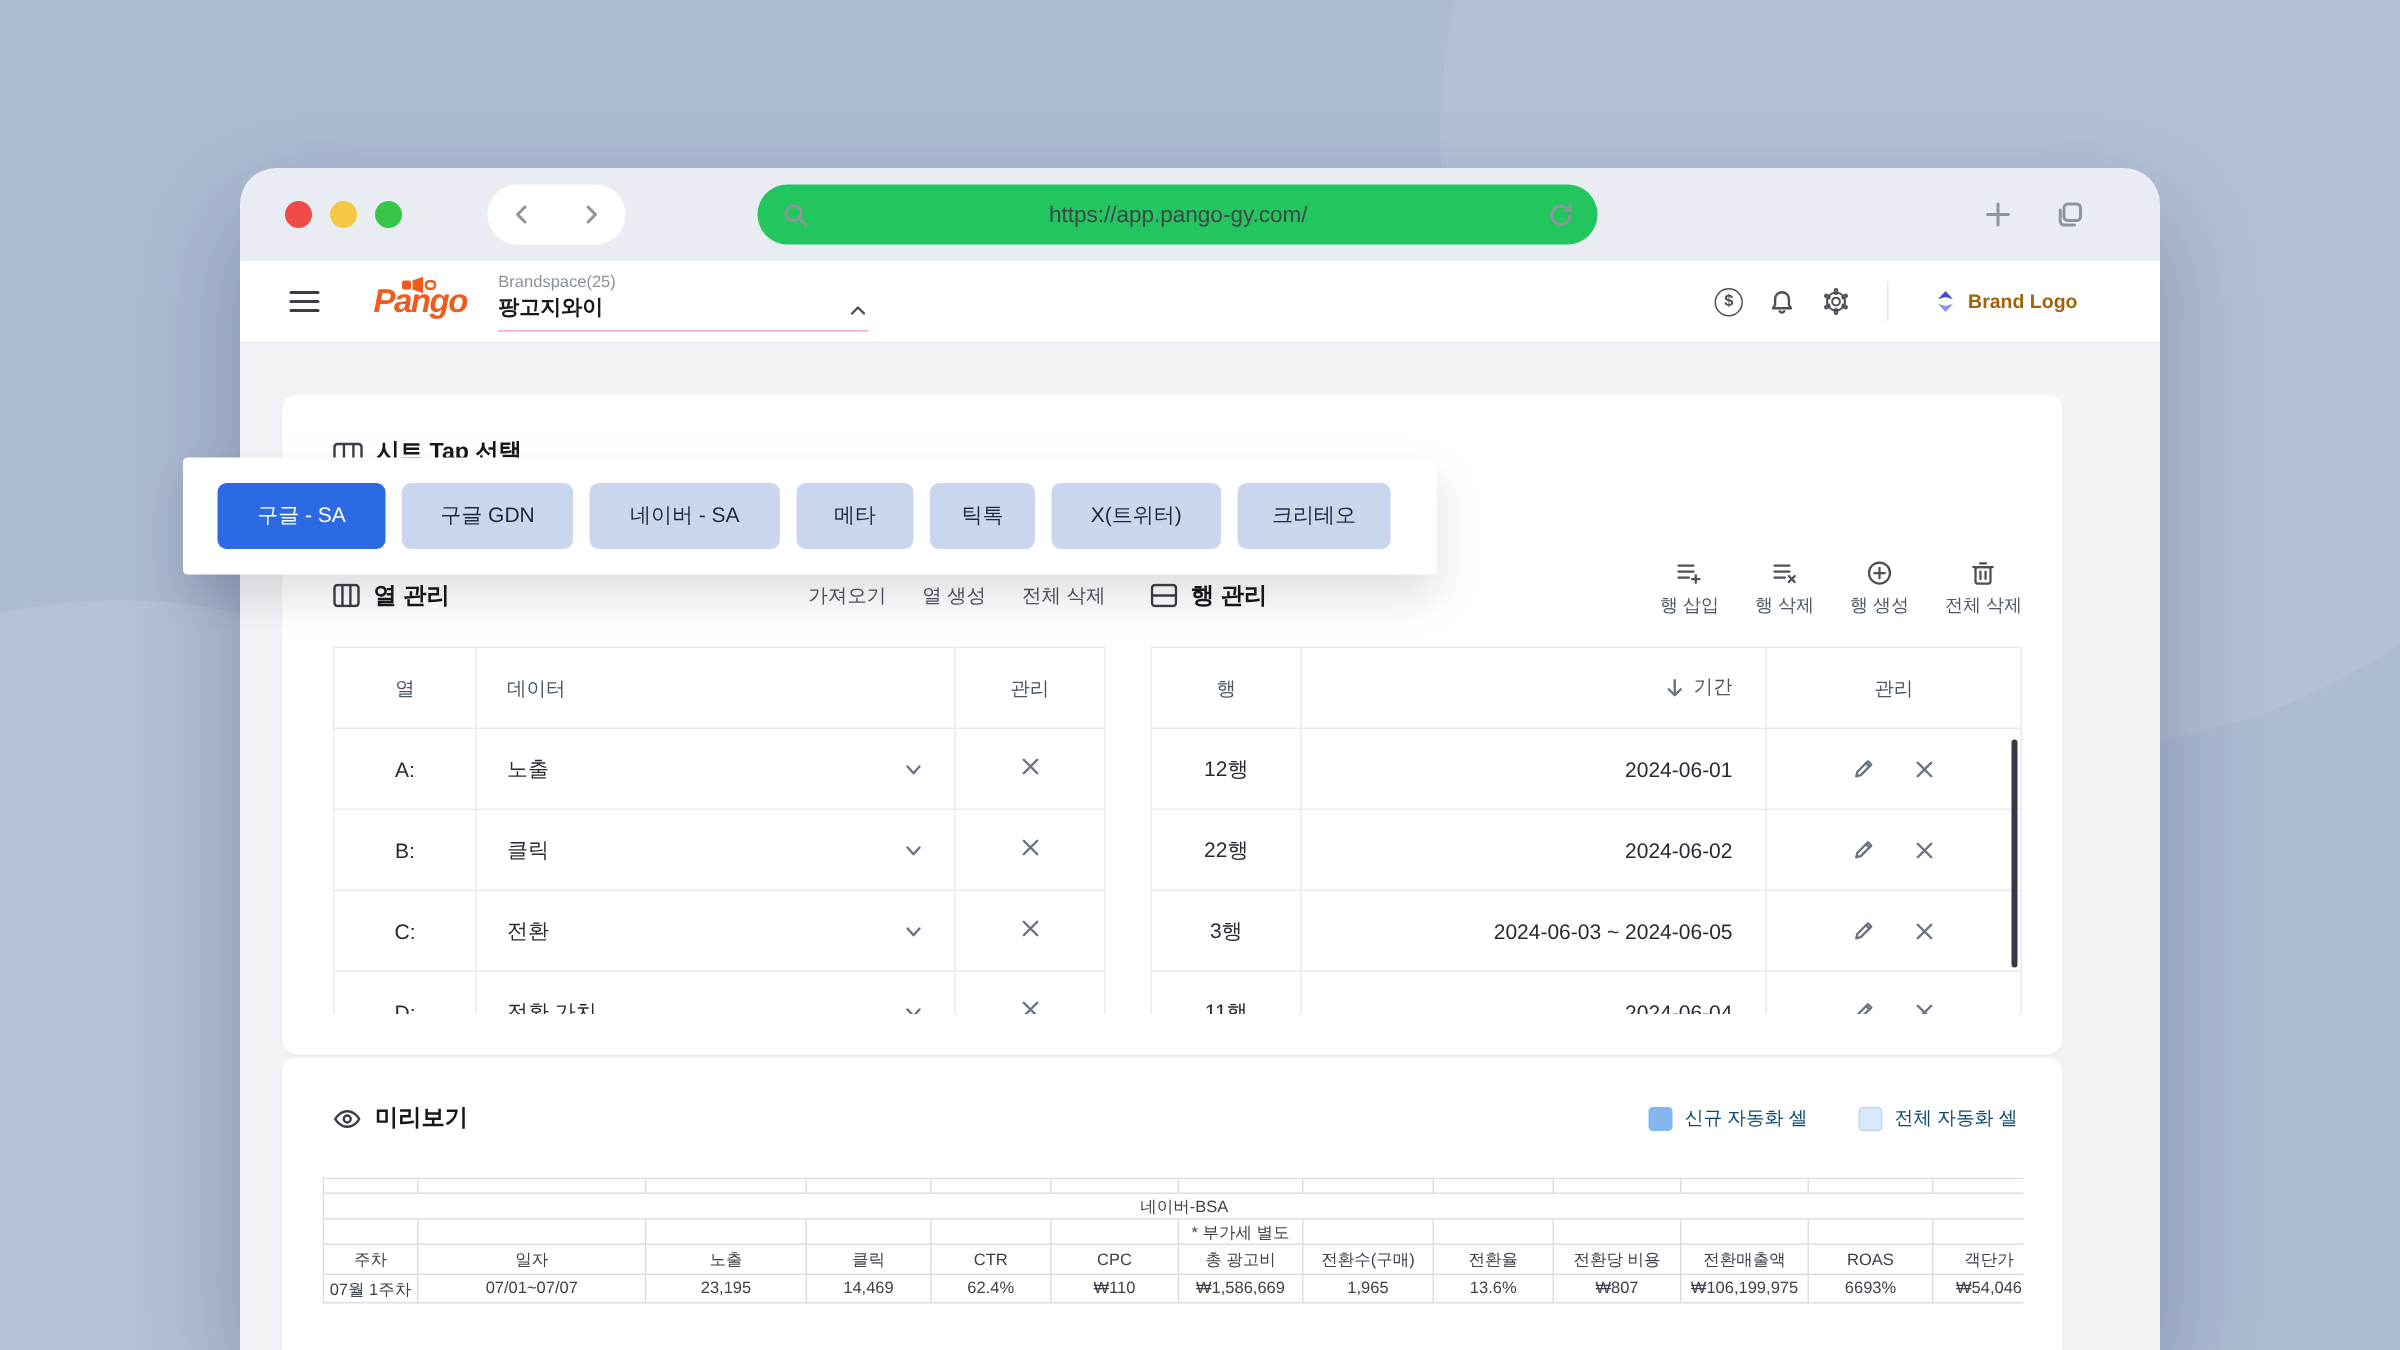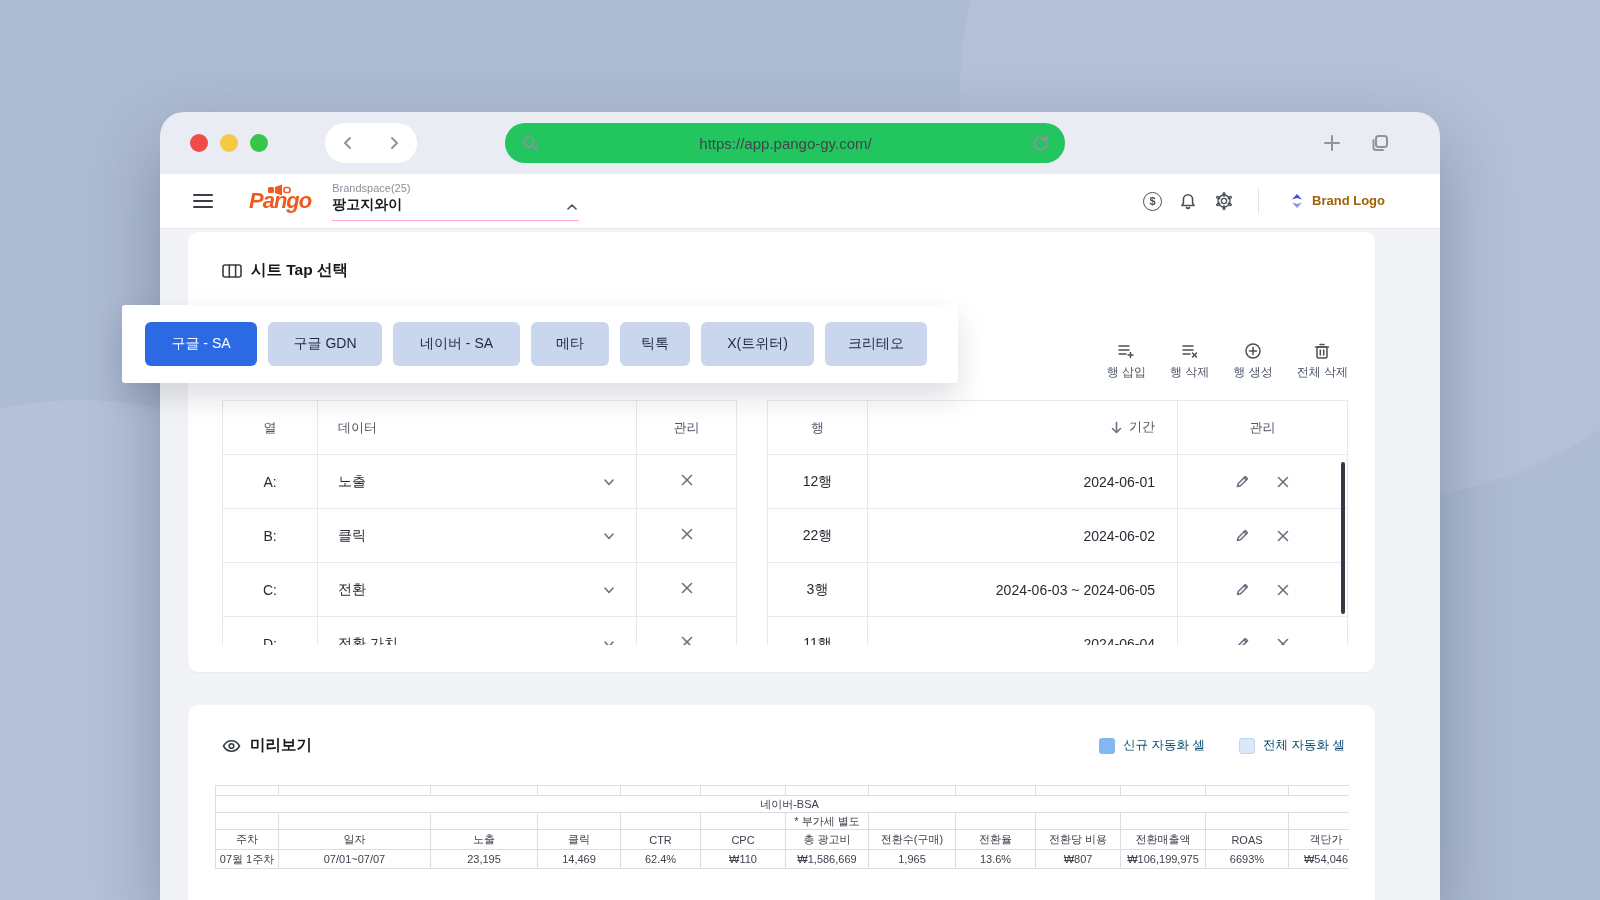--- a/index.html
+++ b/index.html
@@ -44,21 +44,21 @@
   .header-right { margin-left:auto; display:flex; align-items:center; gap:16px; }
   .hicon { stroke:#4b5056; fill:none; stroke-width:1.6; stroke-linecap:round; stroke-linejoin:round; cursor:pointer; }
   .currency { width:19px; height:19px; border:1.6px solid #4b5056; border-radius:50%; color:#4b5056;
               font-size:11px; font-weight:700; display:flex; align-items:center; justify-content:center; cursor:pointer; }
   .v-divider { width:1px; height:26px; background:#e3e5e9; margin:0 14px 0 8px; }
   .brand-logo { display:flex; align-items:flex-start; gap:7px; font-size:13px; font-weight:700; color:#a16207; }
 
   
   .main { position:relative; height:100%; }
   .card { position:absolute; background:#fff; border-radius:10px; box-shadow:0 1px 2px rgba(16,24,40,0.05); }
-  .card1 { left:28px; top:3px; width:1187px; height:440px; overflow:hidden; }
+  .card1 { left:28px; top:34px; width:1187px; height:440px; overflow:hidden; }
   .card2 { left:28px; top:476px; width:1187px; height:340px; overflow:hidden; border-radius:10px 10px 0 0; }
   .sec-title { display:flex; align-items:center; gap:9px; font-size:15.5px; font-weight:600; color:#16181d; }
   .card1 .sec-title { position:absolute; left:34px; top:28px; }
   .ticon { stroke:#3a3f47; fill:none; stroke-width:1.6; stroke-linecap:round; stroke-linejoin:round; }
 
   .managers { position:absolute; left:34px; right:27px; top:110px; display:flex; gap:30px; }
   .mgr { display:flex; flex-direction:column; }
   .mgr-left { width:515px; }
   .mgr-right { flex:1; }
   .mgr-head { height:58px; display:flex; justify-content:space-between; padding-bottom:10px; }

